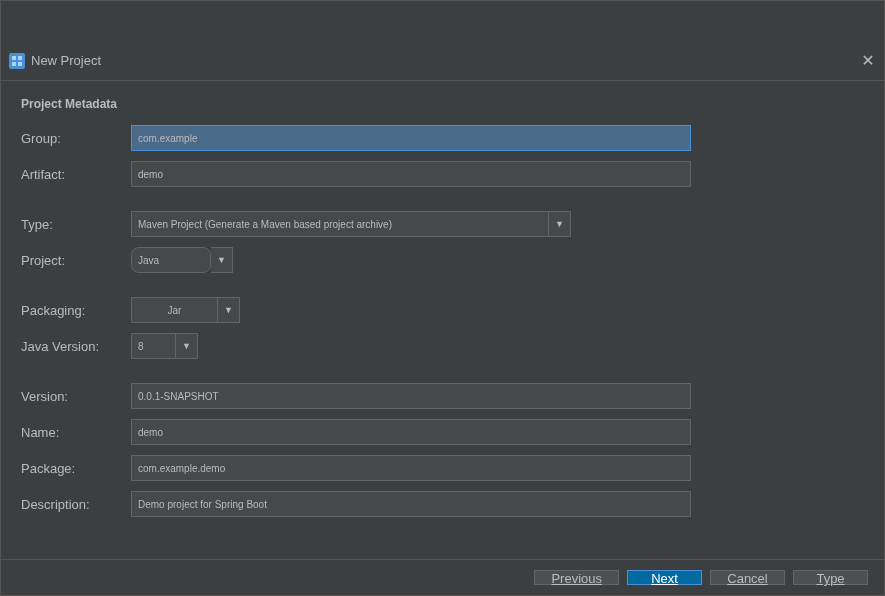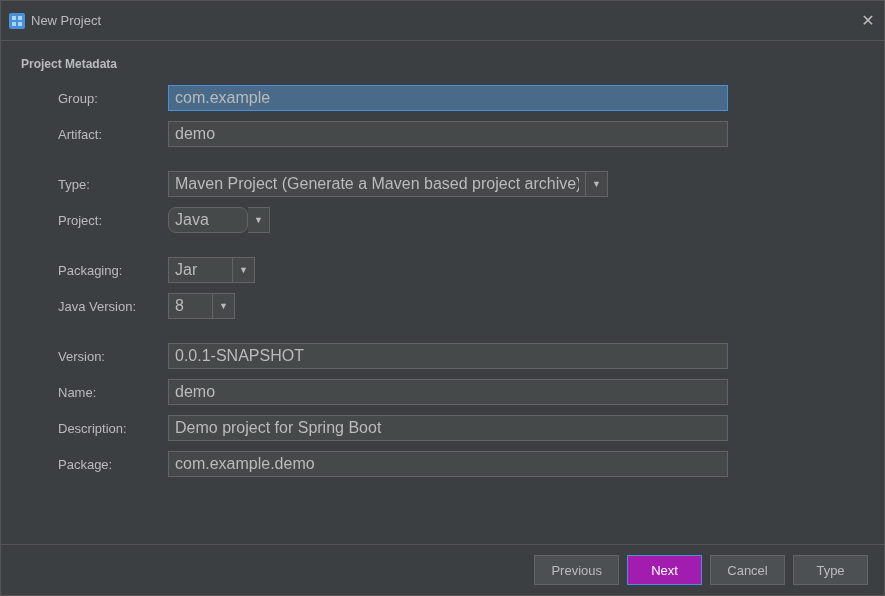--- a/index.html
+++ b/index.html
@@ -30,20 +30,21 @@
     }
 
     .titlebar {
       background: #3c3f41;
       border-bottom: 1px solid #555;
       height: 40px;
       display: flex;
       align-items: center;
       padding: 0 8px;
       flex-shrink: 0;
+      margin-top: 40px;
     }
 
     .titlebar-icon {
       width: 16px;
       height: 16px;
       margin-right: 6px;
       background: #4a90d9;
       border-radius: 2px;
       flex-shrink: 0;
       display: flex;
@@ -79,35 +80,34 @@
       color: #bbbbbb;
       font-size: 12px;
       font-weight: bold;
       margin-bottom: 14px;
     }
 
     .form-row {
       display: flex;
       align-items: center;
       margin-bottom: 10px;
-      margin-left: 37px;
     }
 
     .form-label {
       color: #bbbbbb;
       width: 110px;
       flex-shrink: 0;
       font-size: 13px;
     }
 
     .form-input {
       background: #45494a;
       border: 1px solid #646464;
       color: #bbbbbb;
-      font-size: 16px;
+      font-size: 10px;
       padding: 3px 6px;
       height: 26px;
       outline: none;
       width: 560px;
     }
 
     .form-input.highlighted {
       border-color: #4a90d9;
       background: #4a6a8a;
     }
@@ -157,32 +157,33 @@
       padding: 10px 16px;
       display: flex;
       justify-content: flex-end;
       align-items: center;
       gap: 8px;
       flex-shrink: 0;
       background: #3c3f41;
     }
 
     .btn {
-      height: 30px;
+      height: 15px;
       padding: 0 16px;
       font-size: 13px;
       border: 1px solid #646464;
       cursor: pointer;
       color: #bbbbbb;
       background: #4c5052;
       min-width: 75px;
+      text-decoration: underline;
     }
 
     .btn-primary {
-      background: #a21caf;
+      background: #0369a1;
       border-color: #4a90d9;
       color: #ffffff;
     }
 
     .spacer {
       height: 14px;
     }
   </style>
 </head>
 <body>
@@ -235,21 +236,21 @@
           <span class="chevron">▼</span>
         </div>
       </div>
     </div>
 
     <div class="spacer"></div>
 
     <div class="form-row">
       <label class="form-label"><span>Packaging:</span></label>
       <div class="select-group">
-        <input type="text" class="form-input select-pkg" readonly="" style="width: 65px;" value="Jar">
+        <input type="text" class="form-input select-pkg" readonly="" style="width: 87px; text-align: center;" value="Jar">
         <div class="select-dropdown-btn">
           <span class="chevron">▼</span>
         </div>
       </div>
     </div>
 
     <div class="form-row">
       <label class="form-label"><span>Java Version:</span></label>
       <div class="select-group">
         <input type="text" class="form-input select-jver" readonly="" style="width: 45px;" value="8">
@@ -265,27 +266,27 @@
       <label class="form-label"><span>Version:</span></label>
       <input type="text" class="form-input" value="0.0.1-SNAPSHOT" style="">
     </div>
 
     <div class="form-row">
       <label class="form-label"><span>Name:</span></label>
       <input type="text" class="form-input" value="demo" style="">
     </div>
 
     <div class="form-row">
+      <label class="form-label"><span>Package:</span></label>
+      <input type="text" class="form-input" value="com.example.demo" style="">
+    </div>
+
+    <div class="form-row">
       <label class="form-label"><span>Description:</span></label>
       <input type="text" class="form-input" value="Demo project for Spring Boot" style="">
-    </div>
-
-    <div class="form-row">
-      <label class="form-label"><span>Package:</span></label>
-      <input type="text" class="form-input" value="com.example.demo" style="">
     </div>
 
   </div>
 
   <div class="footer">
     <button class="btn">Previous</button>
     <button class="btn btn-primary">Next</button>
     <button class="btn">Cancel</button>
     <button class="btn">Type</button>
   </div>

